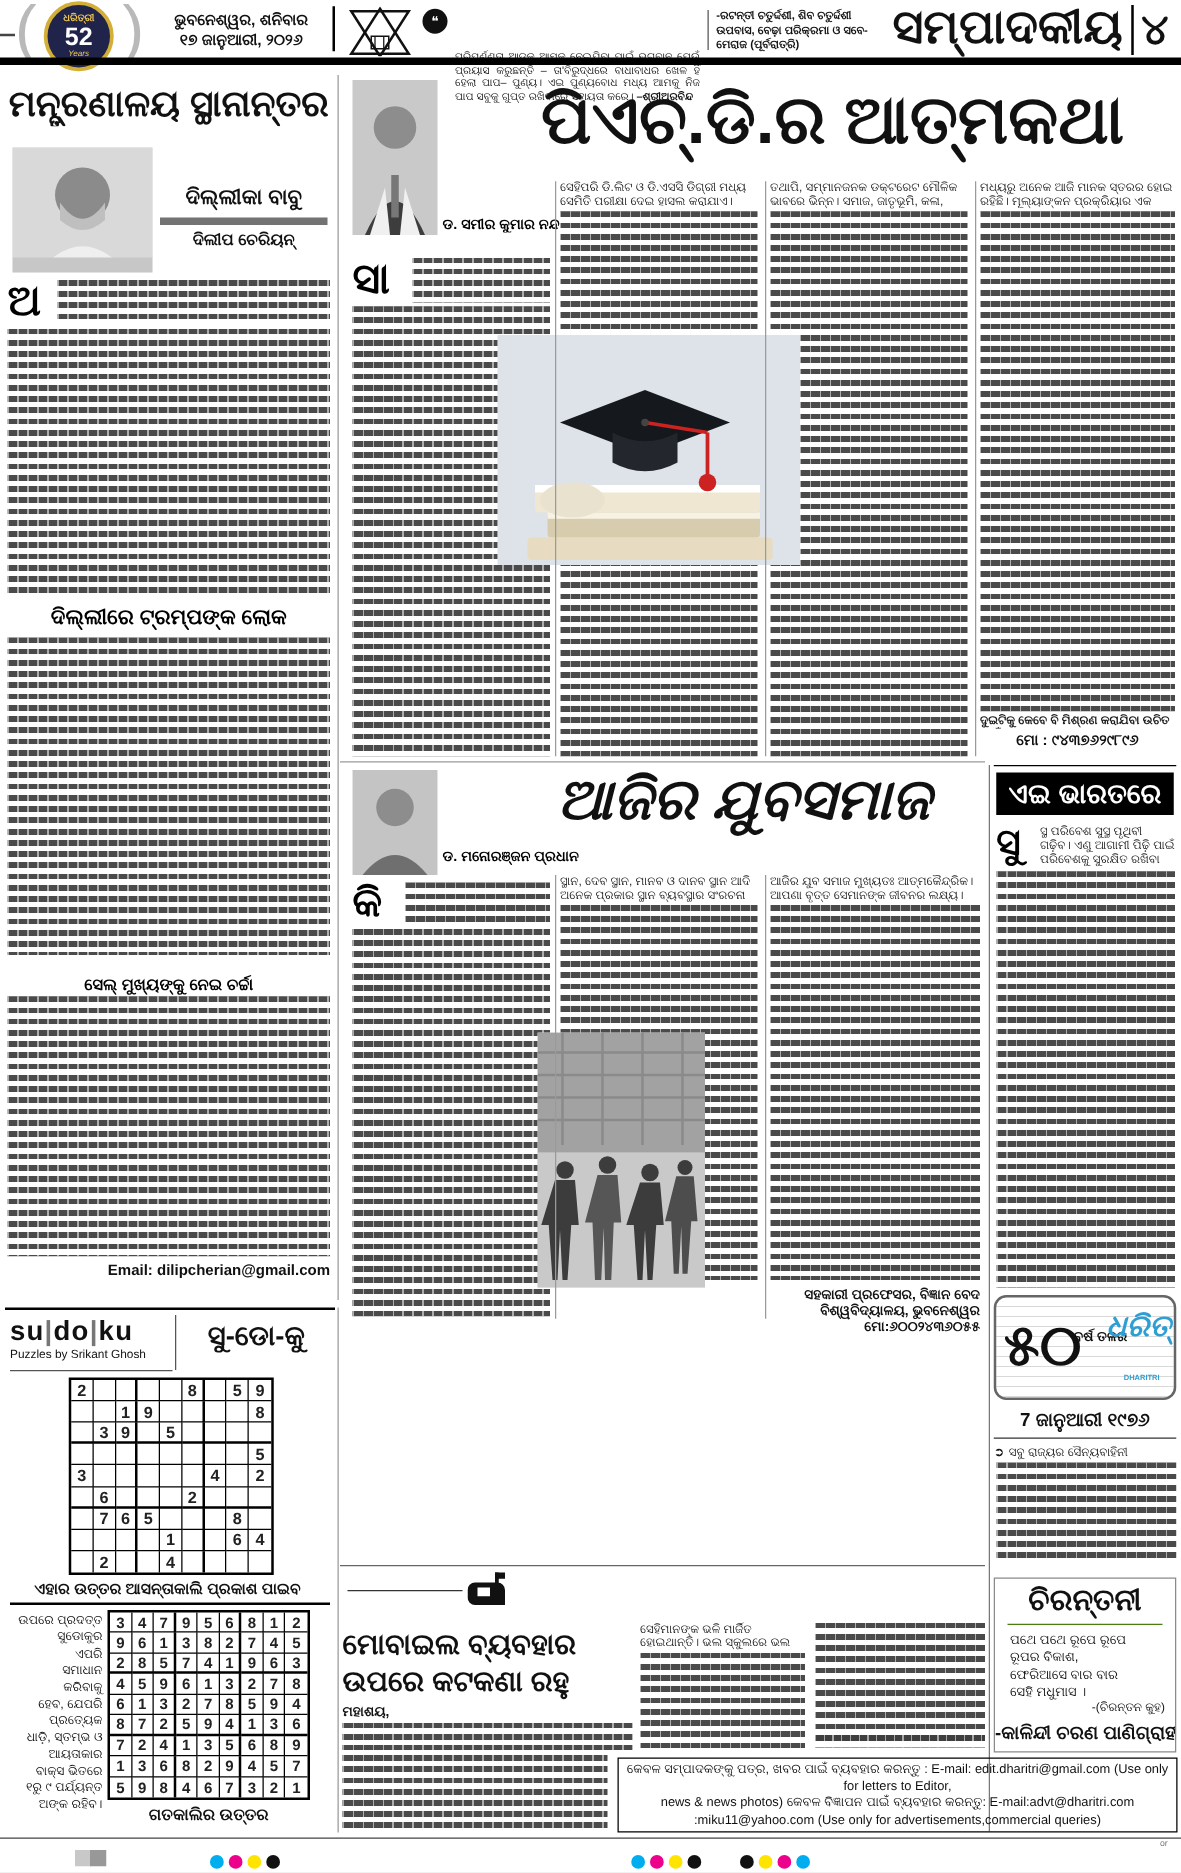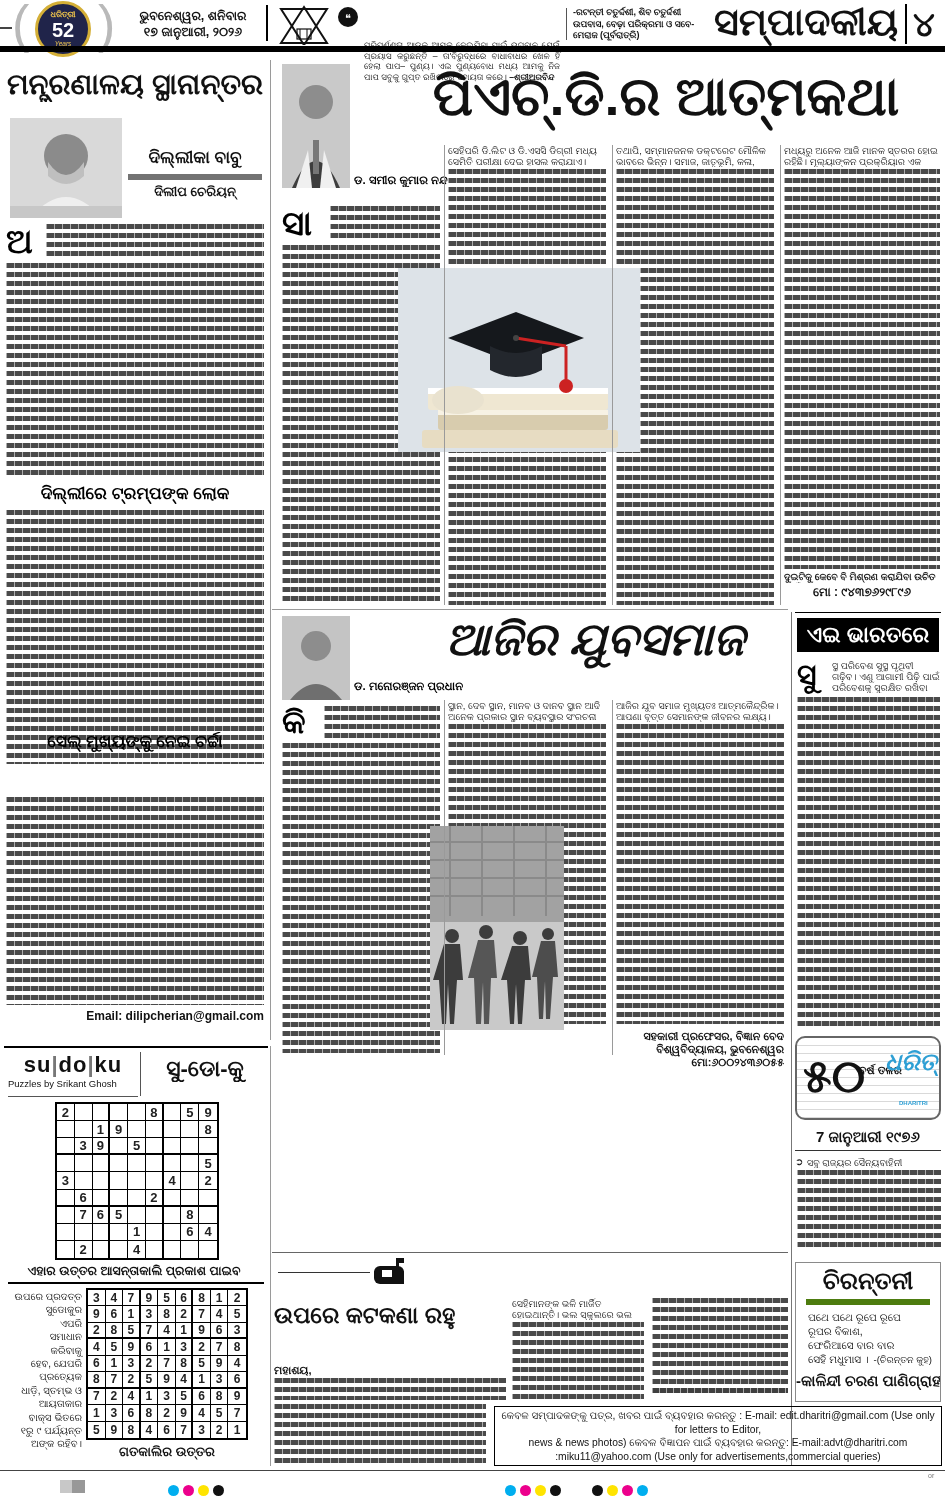--- a/index.html
+++ b/index.html
@@ -105,21 +105,21 @@
   <div class="abs b ctr" style="left:128px;top:148px;width:134px;font-size:17px;border-bottom:6px solid #737373;padding-bottom:6px;overflow:hidden;white-space:nowrap;">ଦିଲ୍ଲୀକା ବାବୁ</div>
   <div class="abs b ctr" style="left:128px;top:184px;width:134px;font-size:13px;overflow:hidden;white-space:nowrap;">ଦିଲୀପ ଚେରିୟନ୍</div>
 
   <div class="dropcap" style="left:6px;top:224px;font-size:34px;">ଅ</div>
   <div class="gk" style="left:46px;top:224px;width:218px;height:36px;"></div>
   <div class="gk" style="left:6px;top:263px;width:258px;height:212px;"></div>
 
   <div class="subhead" style="left:2px;top:484px;width:266px;font-size:17px;">ଦିଲ୍ଲୀରେ ଟ୍ରମ୍ପଙ୍କ ଲୋକ</div>
   <div class="gk" style="left:6px;top:510px;width:258px;height:254px;"></div>
 
-  <div class="subhead" style="left:2px;top:732px;width:266px;font-size:17px;font-family:Liberation Serif, serif;">ସେଲ୍ ମୁଖ୍ୟଙ୍କୁ ନେଇ ଚର୍ଚ୍ଚା</div>
+  <div class="subhead" style="left:2px;top:780px;width:266px;font-size:13px;">ସେଲ୍ ମୁଖ୍ୟଙ୍କୁ ନେଇ ଚର୍ଚ୍ଚା</div>
   <div class="gk" style="left:6px;top:797px;width:258px;height:208px;"></div>
 
   <div class="abs b rt" style="left:6px;top:1009px;width:258px;font-size:12px;">Email: dilipcherian@gmail.com</div>
 
   <div class="vrule" style="left:270px;top:60px;height:980px;"></div>
 
   <div class="photo" style="left:282px;top:64px;width:68px;height:124px;">
     <svg width="68" height="124" viewBox="0 0 68 124">
       <rect width="68" height="124" fill="#c9c9c9"></rect>
       <circle cx="34" cy="38" r="17" fill="#8d8d8d"></circle>
@@ -246,22 +246,22 @@
       <span class="abs b" style="left:102px;top:62px;font-size:6px;color:#2e9fd4;">DHARITRI</span>
     </div>
     <div class="abs b ctr" style="left:0;top:92px;width:146px;font-size:15px;">7 ଜାନୁଆରୀ ୧୯୭୬</div>
     <div class="hrule" style="left:0;top:114px;width:146px;background:#333;"></div>
     <span class="abs" style="left:0px;top:120px;font-size:10px;">➲</span>
     <div class="exline" style="left:12px;top:121px;width:134px;height:11px;">ସବୁ ରାଜ୍ୟର ସୈନ୍ୟବାହିନୀ ଅଫିସରମାନଙ୍କ</div>
     <div class="gk" style="left:2px;top:134px;width:144px;height:78px;"></div>
   </div>
 
   <div class="boxed" style="left:795px;top:1262px;width:144px;height:138px;">
-    <div class="b ctr" style="font-size:24px;margin-top:4px;border-bottom:6px solid #4d7c0f;padding-bottom:4px;margin-left:10px;margin-right:10px;overflow:hidden;white-space:nowrap;">ଚିରନ୍ତନୀ</div>
-    <div style="margin:5px 0 0 12px;">
+    <div class="b ctr" style="font-size:24px;margin-top:4px;border-bottom:1px solid #4d7c0f;padding-bottom:4px;margin-left:10px;margin-right:10px;overflow:hidden;white-space:nowrap;">ଚିରନ୍ତନୀ</div>
+    <div style="margin:5px 0 12px 12px;">
         <div class="poem-line">ପଥେ ପଥେ ରୂପେ ରୂପେ</div>
         <div class="poem-line">ରୂପର ବିକାଶ,</div>
         <div class="poem-line">ଫେରିଆସେ ବାର ବାର</div>
         <div class="poem-line">ସେହି ମଧୁମାସ ।</div>
       </div>
     <div class="rt" style="font-size:9.5px;margin:-12px 8px 0 0;">-(ଚିରନ୍ତନ କୁହ)</div>
     <div class="b ctr" style="font-size:15px;margin-top:6px;overflow:hidden;white-space:nowrap;">-କାଳିନ୍ଦୀ ଚରଣ ପାଣିଗ୍ରାହୀ</div>
   </div>
 
   <div class="hrule" style="left:272px;top:1252px;width:516px;background:#666;"></div>
@@ -269,20 +269,21 @@
 
   <svg class="abs" style="left:374px;top:1256px;" width="34" height="34" viewBox="0 0 34 34">
     <path d="M6 10 h18 a6 6 0 0 1 6 6 v12 h-24 a6 6 0 0 1 -6 -6 v-6 a6 6 0 0 1 6 -6 Z" fill="#111"></path>
     <rect x="8" y="14" width="10" height="7" fill="#fff"></rect>
     <rect x="22" y="2" width="3" height="10" fill="#111"></rect>
     <rect x="22" y="2" width="8" height="5" fill="#111"></rect>
   </svg>
 
 
   <div class="abs b" style="left:274px;top:1300px;width:232px;font-size:23px;line-height:30px;overflow:hidden;">
+    <div style="white-space:nowrap;">ମୋବାଇଲ ବ୍ୟବହାର</div>
     <div style="white-space:nowrap;">ଉପରେ କଟକଣା ରହୁ</div>
   </div>
   <div class="abs b" style="left:274px;top:1364px;font-size:11px;">ମହାଶୟ,</div>
   <div class="gk" style="left:274px;top:1378px;width:232px;height:22px;"></div>
   <div class="gk" style="left:274px;top:1404px;width:212px;height:60px;"></div>
 
   <div class="exline" style="left:512px;top:1298px;width:132px;height:22px;">ସେହିମାନଙ୍କ ଭଳି ମାର୍ଜିତ ହୋଇଥାନ୍ତି। ଭଲ ସ୍କୁଲରେ ଭଲ ଶିକ୍ଷକ</div>
   <div class="gk" style="left:512px;top:1322px;width:132px;height:78px;"></div>
   <div class="gk" style="left:652px;top:1298px;width:136px;height:88px;"></div>
   <div class="gk2" style="left:652px;top:1388px;width:136px;height:10px;"></div>
@@ -292,21 +293,21 @@
         <div class="contact-line">କେବଳ ସମ୍ପାଦକଙ୍କୁ ପତ୍ର, ଖବର ପାଇଁ ବ୍ୟବହାର କରନ୍ତୁ : E-mail: edit.dharitri@gmail.com (Use only for letters to Editor,</div>
         <div class="contact-line">news &amp; news photos) କେବଳ ବିଜ୍ଞାପନ ପାଇଁ ବ୍ୟବହାର କରନ୍ତୁ: E-mail:advt@dharitri.com</div>
         <div class="contact-line">:miku11@yahoo.com (Use only for advertisements,commercial queries)</div>
       </div>
   </div>
 
   <div class="blackbar" style="left:4px;top:1046px;width:264px;height:2px;"></div>
   <div class="vrule" style="left:270px;top:1046px;height:420px;"></div>
 
   <div class="abs" style="left:8px;top:1052px;width:130px;height:44px;border-bottom:1px solid #555;">
-    <div style="font-size:22px;font-weight:bold;letter-spacing:1px;text-align:center;">
+    <div style="font-size:22px;font-weight:bold;letter-spacing:1px;">
       <span>su</span><span style="color:#777;">|</span><span>do</span><span style="color:#777;">|</span><span>ku</span>
     </div>
     <div style="font-size:9.5px;">Puzzles by Srikant Ghosh</div>
   </div>
   <div class="abs" style="left:140px;top:1052px;width:1px;height:44px;background:#555;"></div>
   <div class="abs b ctr" style="left:142px;top:1056px;width:126px;font-size:22px;overflow:hidden;white-space:nowrap;">ସୁ-ଡୋ-କୁ</div>
 
   <div id="sud-puzzle" class="sud" style="left:55px;top:1102px;width:164px;height:158px;">
       <div>2</div>
       <div></div>

